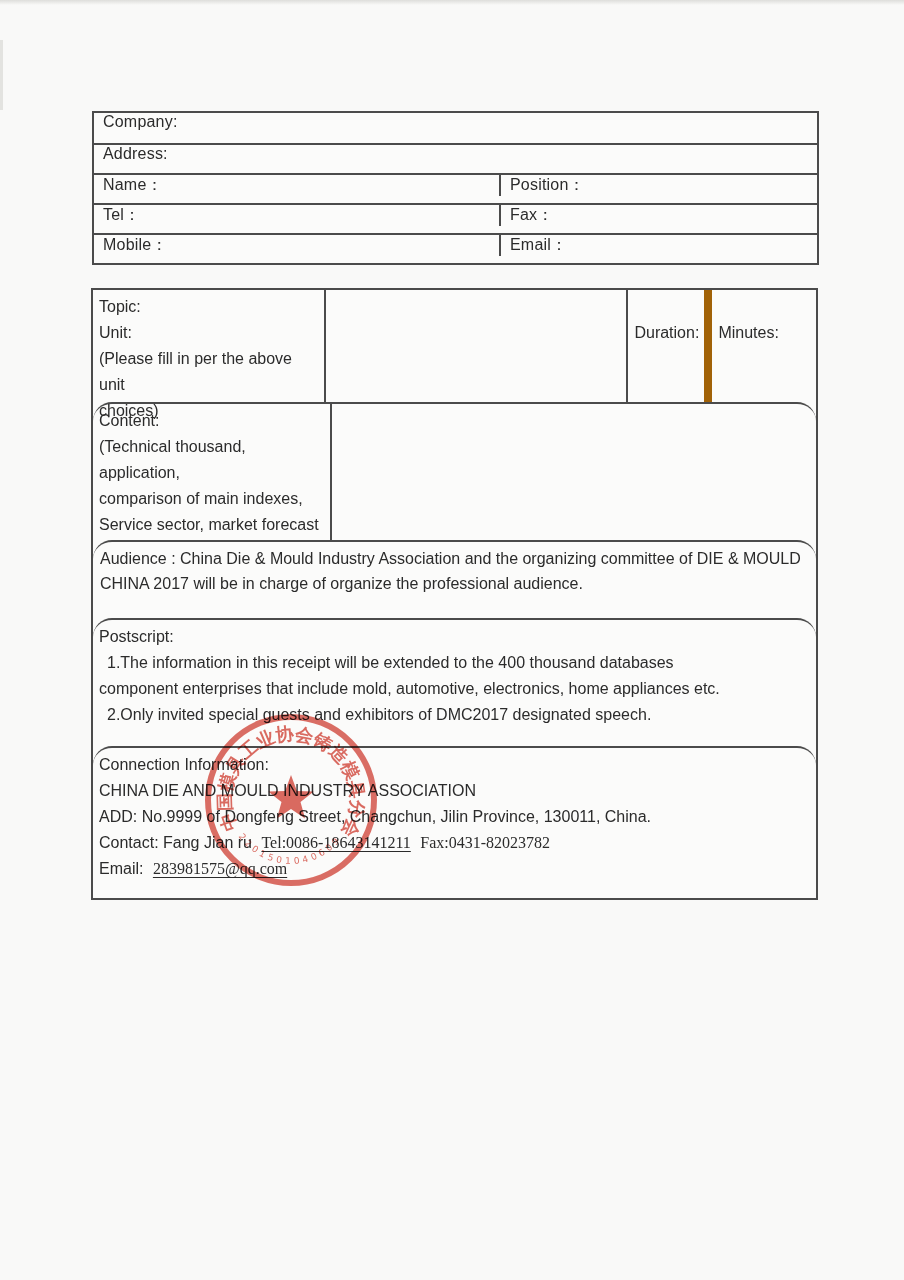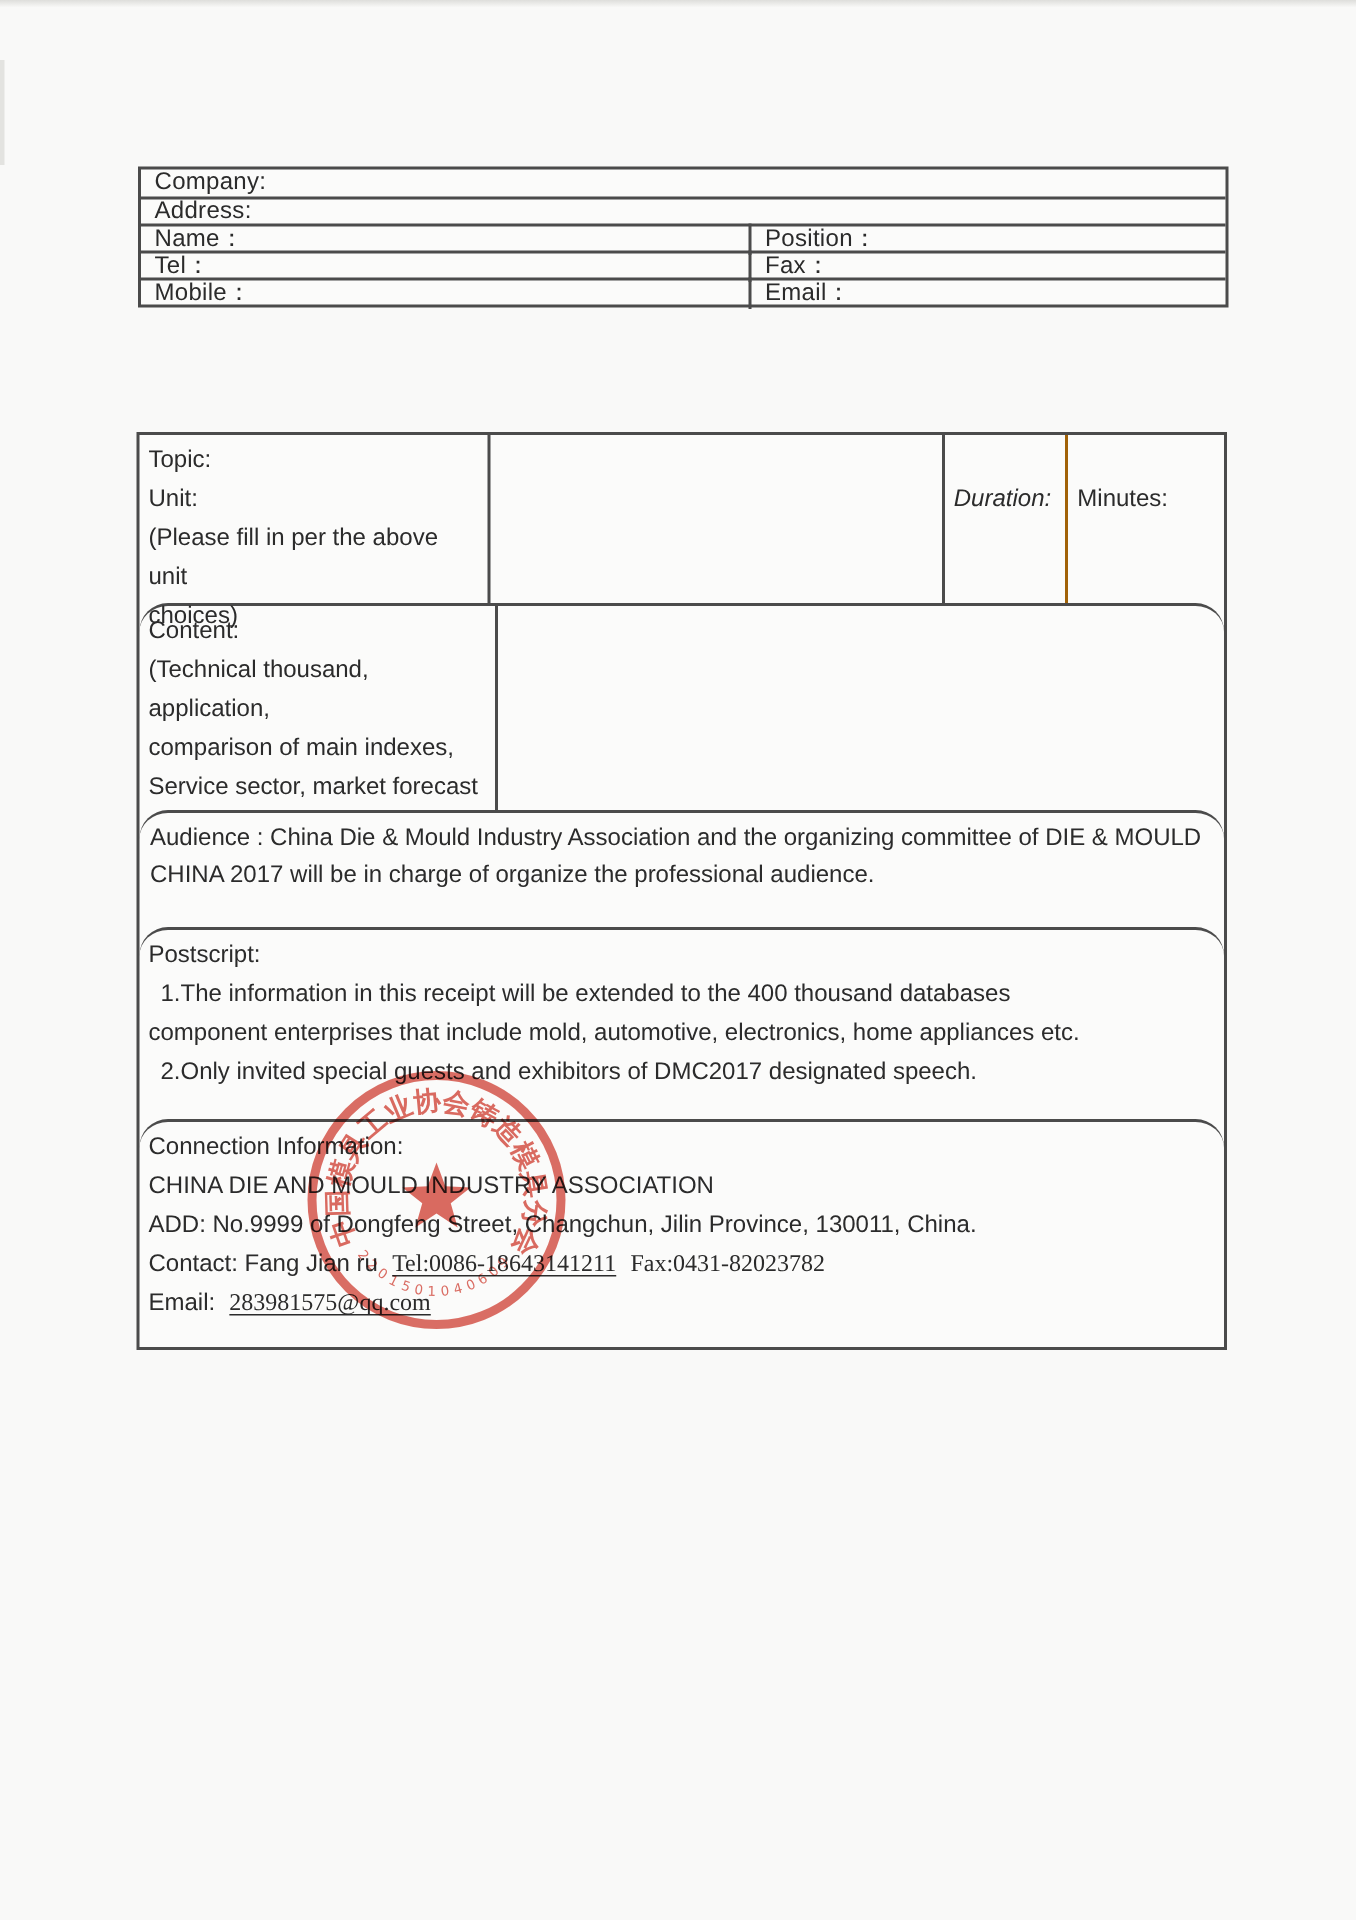--- a/index.html
+++ b/index.html
@@ -18,21 +18,21 @@
   .scan-edge-left {
     position:absolute; top:40px; left:0; width:3px; height:70px;
     background:#e3e3e0;
   }
 
   
   .t1 {
     position:absolute; left:92px; top:111px; width:727px;
     border:2px solid #4b4b4b; background:rgba(255,255,255,0.35);
   }
-  .t1 .row { height:18px; display:flex; align-items:center; }
+  .t1 .row { height:30px; display:flex; align-items:flex-start; }
   .t1 .row + .row { border-top:2px solid #4b4b4b; }
   .t1 .cell {
     display:flex; align-items:center;
     padding-left:9px; font-size:16px; letter-spacing:0.2px;
   }
   .t1 .cell.left  { width:407px; border-right:2px solid #4b4b4b; }
   .t1 .cell.right { flex:1; }
   .t1 .cell.full  { width:100%; }
 
   
@@ -44,21 +44,21 @@
   .t2 .trow + .trow { border-top:2px solid #4b4b4b;border-radius:19px; }
   .t2 .cell { font-size:16px; line-height:26px; padding:4px 6px; }
   .rowA { height:112px; }
   .rowB { height:138px; }
   .rowC { height:78px;  }
   .rowD { height:128px; }
   .rowE { height:152px; }
   .colLabel  { width:239px; border-right:2px solid #4b4b4b; }
   .colBlank  { flex:1; }
   .colBlankM { width:310px; border-right:2px solid #4b4b4b; }
-  .colDur    { width:84px;  border-right:2px solid #a16207; padding-top:30px !important;font-style:italic; }
+  .colDur    { width:84px;  border-right:8px solid #a16207; padding-top:30px !important; }
   .colMin    { width:106px;  padding-top:30px !important; }
   .cell.wide { width:100%; }
   .rowC .cell { line-height:25px; padding:4px 7px; }
   .indent1 { padding-left:8px; }
   .ul { text-decoration:underline; text-underline-offset:3px; }
   .gap-l { margin-left:5px;font-family:Liberation Serif, serif; }
 
   
   .seal {
     position:absolute; left:198px; top:707px; width:186px; height:186px;

